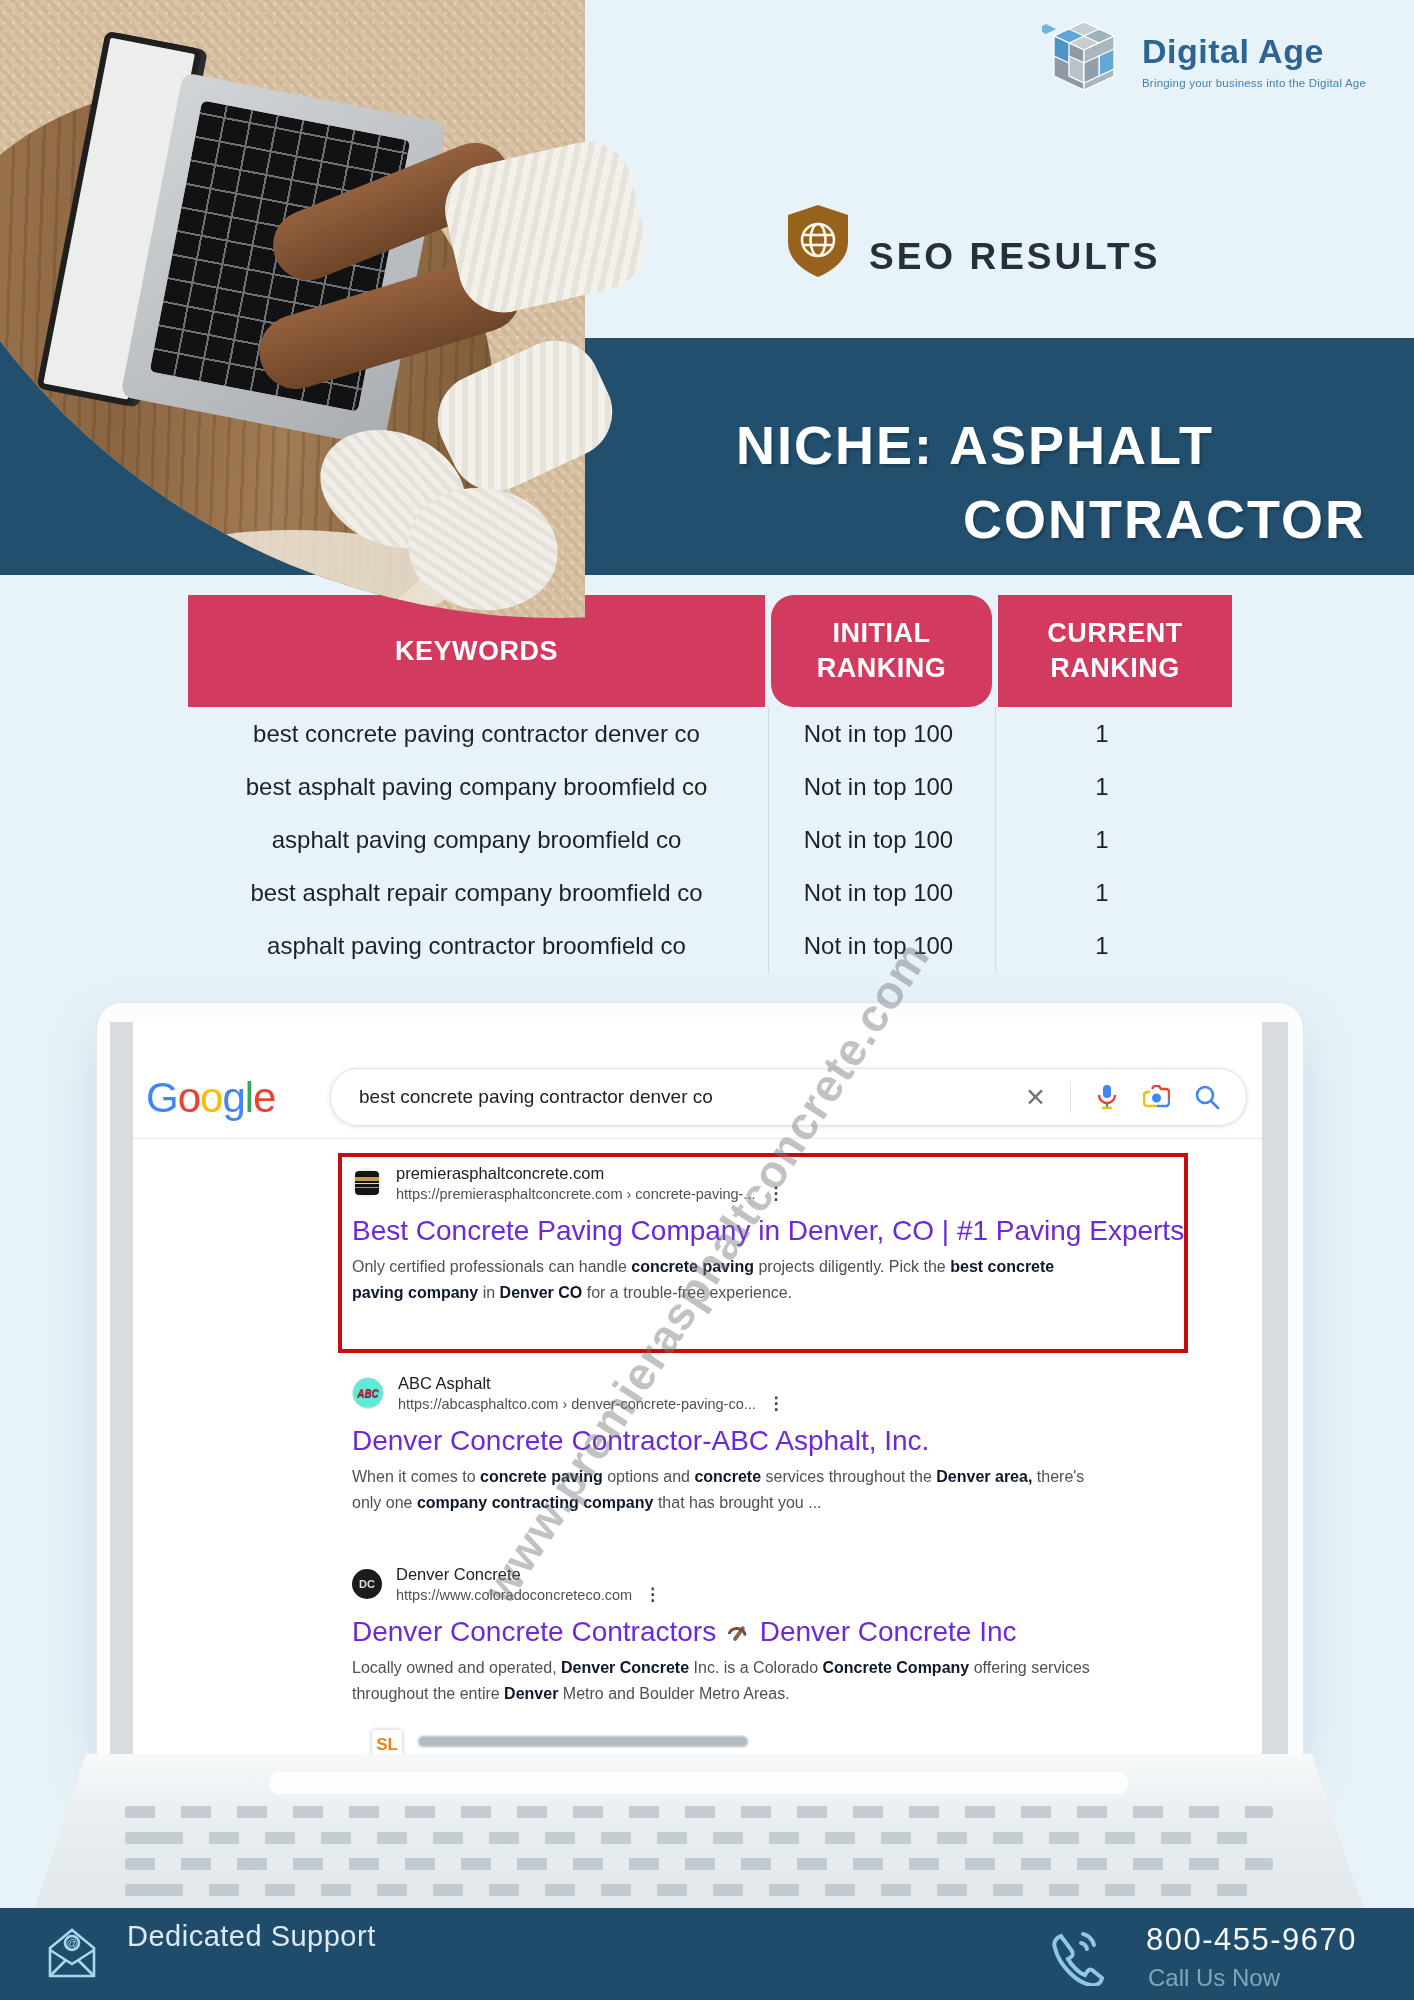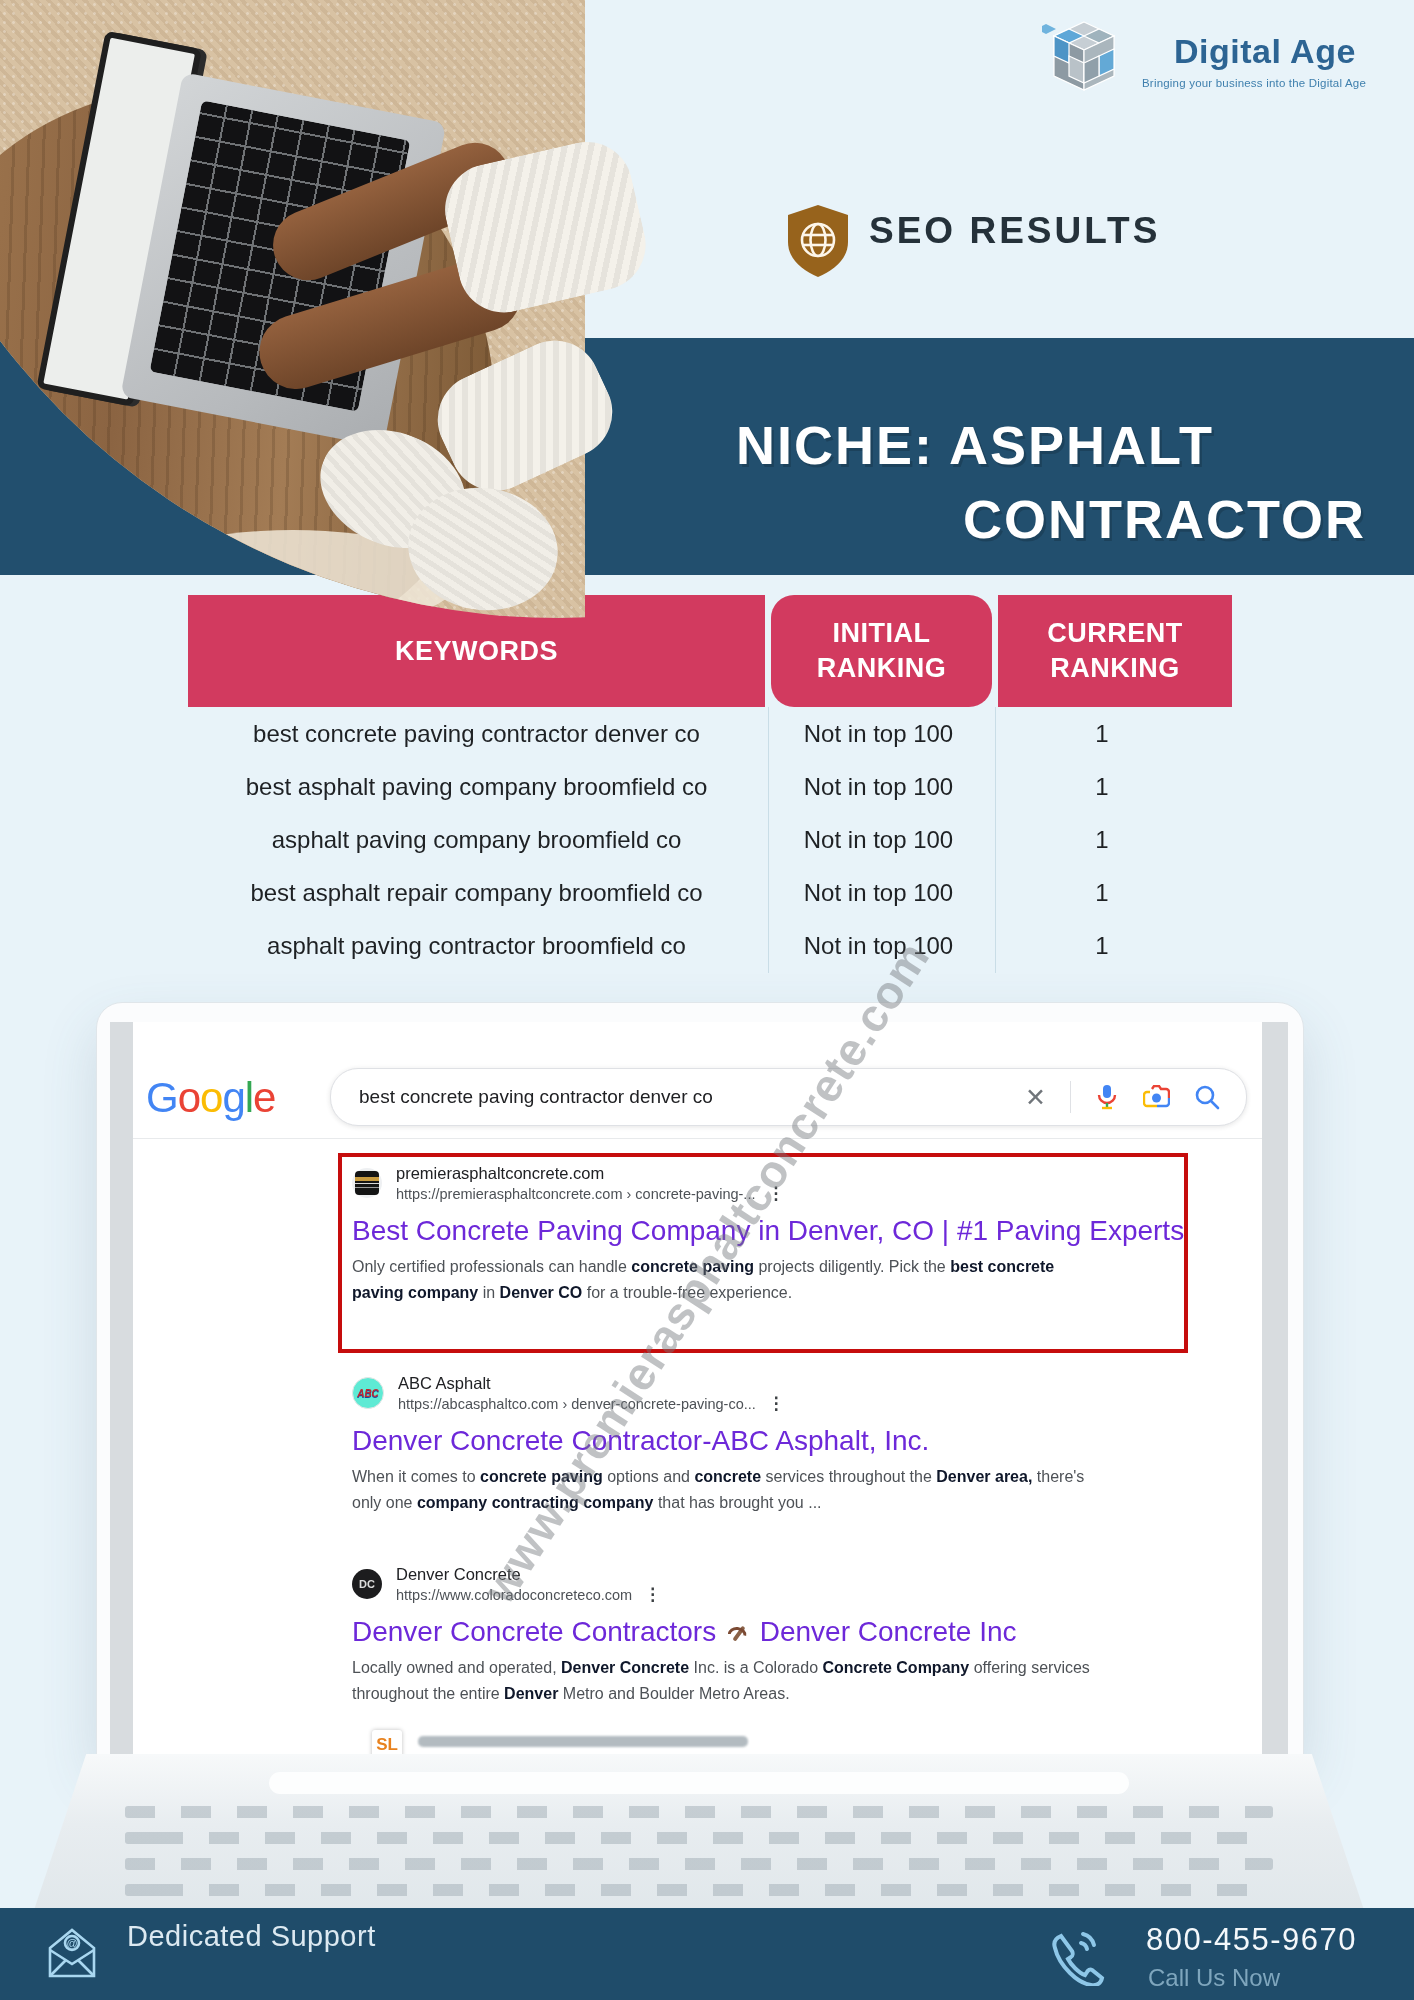--- a/index.html
+++ b/index.html
@@ -34,24 +34,24 @@
   .sleeve.s1{left:382px;top:96px;width:190px;height:150px;transform:rotate(-24deg);}
   .sleeve.s2{left:408px;top:300px;width:170px;height:120px;transform:rotate(-36deg);}
   .sock{position:absolute;background:#f1eee7;border-radius:50%;
         background-image:repeating-linear-gradient(25deg,rgba(0,0,0,.05) 0 5px,transparent 5px 11px);}
   .sock.k1{left:318px;top:433px;width:150px;height:112px;transform:rotate(22deg);}
   .sock.k2{left:408px;top:488px;width:150px;height:122px;transform:rotate(8deg);}
   .floor{position:absolute;left:128px;top:530px;width:330px;height:100px;border-radius:50%;
          background:#efe6d7;opacity:.85;}
   
   .brand{position:absolute;left:1042px;top:16px;display:flex;gap:16px;align-items:flex-start;z-index:3;}
-  .brand-text .name{font-size:34px;font-weight:700;color:#2d6493;letter-spacing:.5px;margin-top:16px;margin-left:32px;}
+  .brand-text .name{font-size:34px;font-weight:700;color:#2d6493;letter-spacing:.5px;margin-top:16px;}
   .brand-text .tag{font-size:11.5px;color:#4080ae;margin-top:6px;letter-spacing:.2px;}
   
-  .badge{position:absolute;left:787px;top:204px;display:flex;align-items:flex-start;gap:20px;z-index:3;}
+  .badge{position:absolute;left:787px;top:204px;display:flex;align-items:flex-end;gap:20px;z-index:3;}
   .badge-label{font-size:37px;font-weight:800;color:#25313a;letter-spacing:3px;padding-top:6px;}
   
   .banner{position:absolute;left:0;top:338px;width:100%;height:237px;background:#224f6e;z-index:2;}
   .banner .l1,.banner .l2{position:absolute;color:#fff;font-weight:700;font-size:54px;letter-spacing:2px;
         white-space:nowrap;text-shadow:2.5px 2.5px 0 rgba(0,0,0,.16);}
   .banner .l1{top:76px;right:200px;}
   .banner .l2{top:150px;right:48px;}
   
   .thead{position:absolute;top:595px;height:112px;background:#d23a5f;color:#fff;
          display:flex;align-items:center;justify-content:center;text-align:center;

